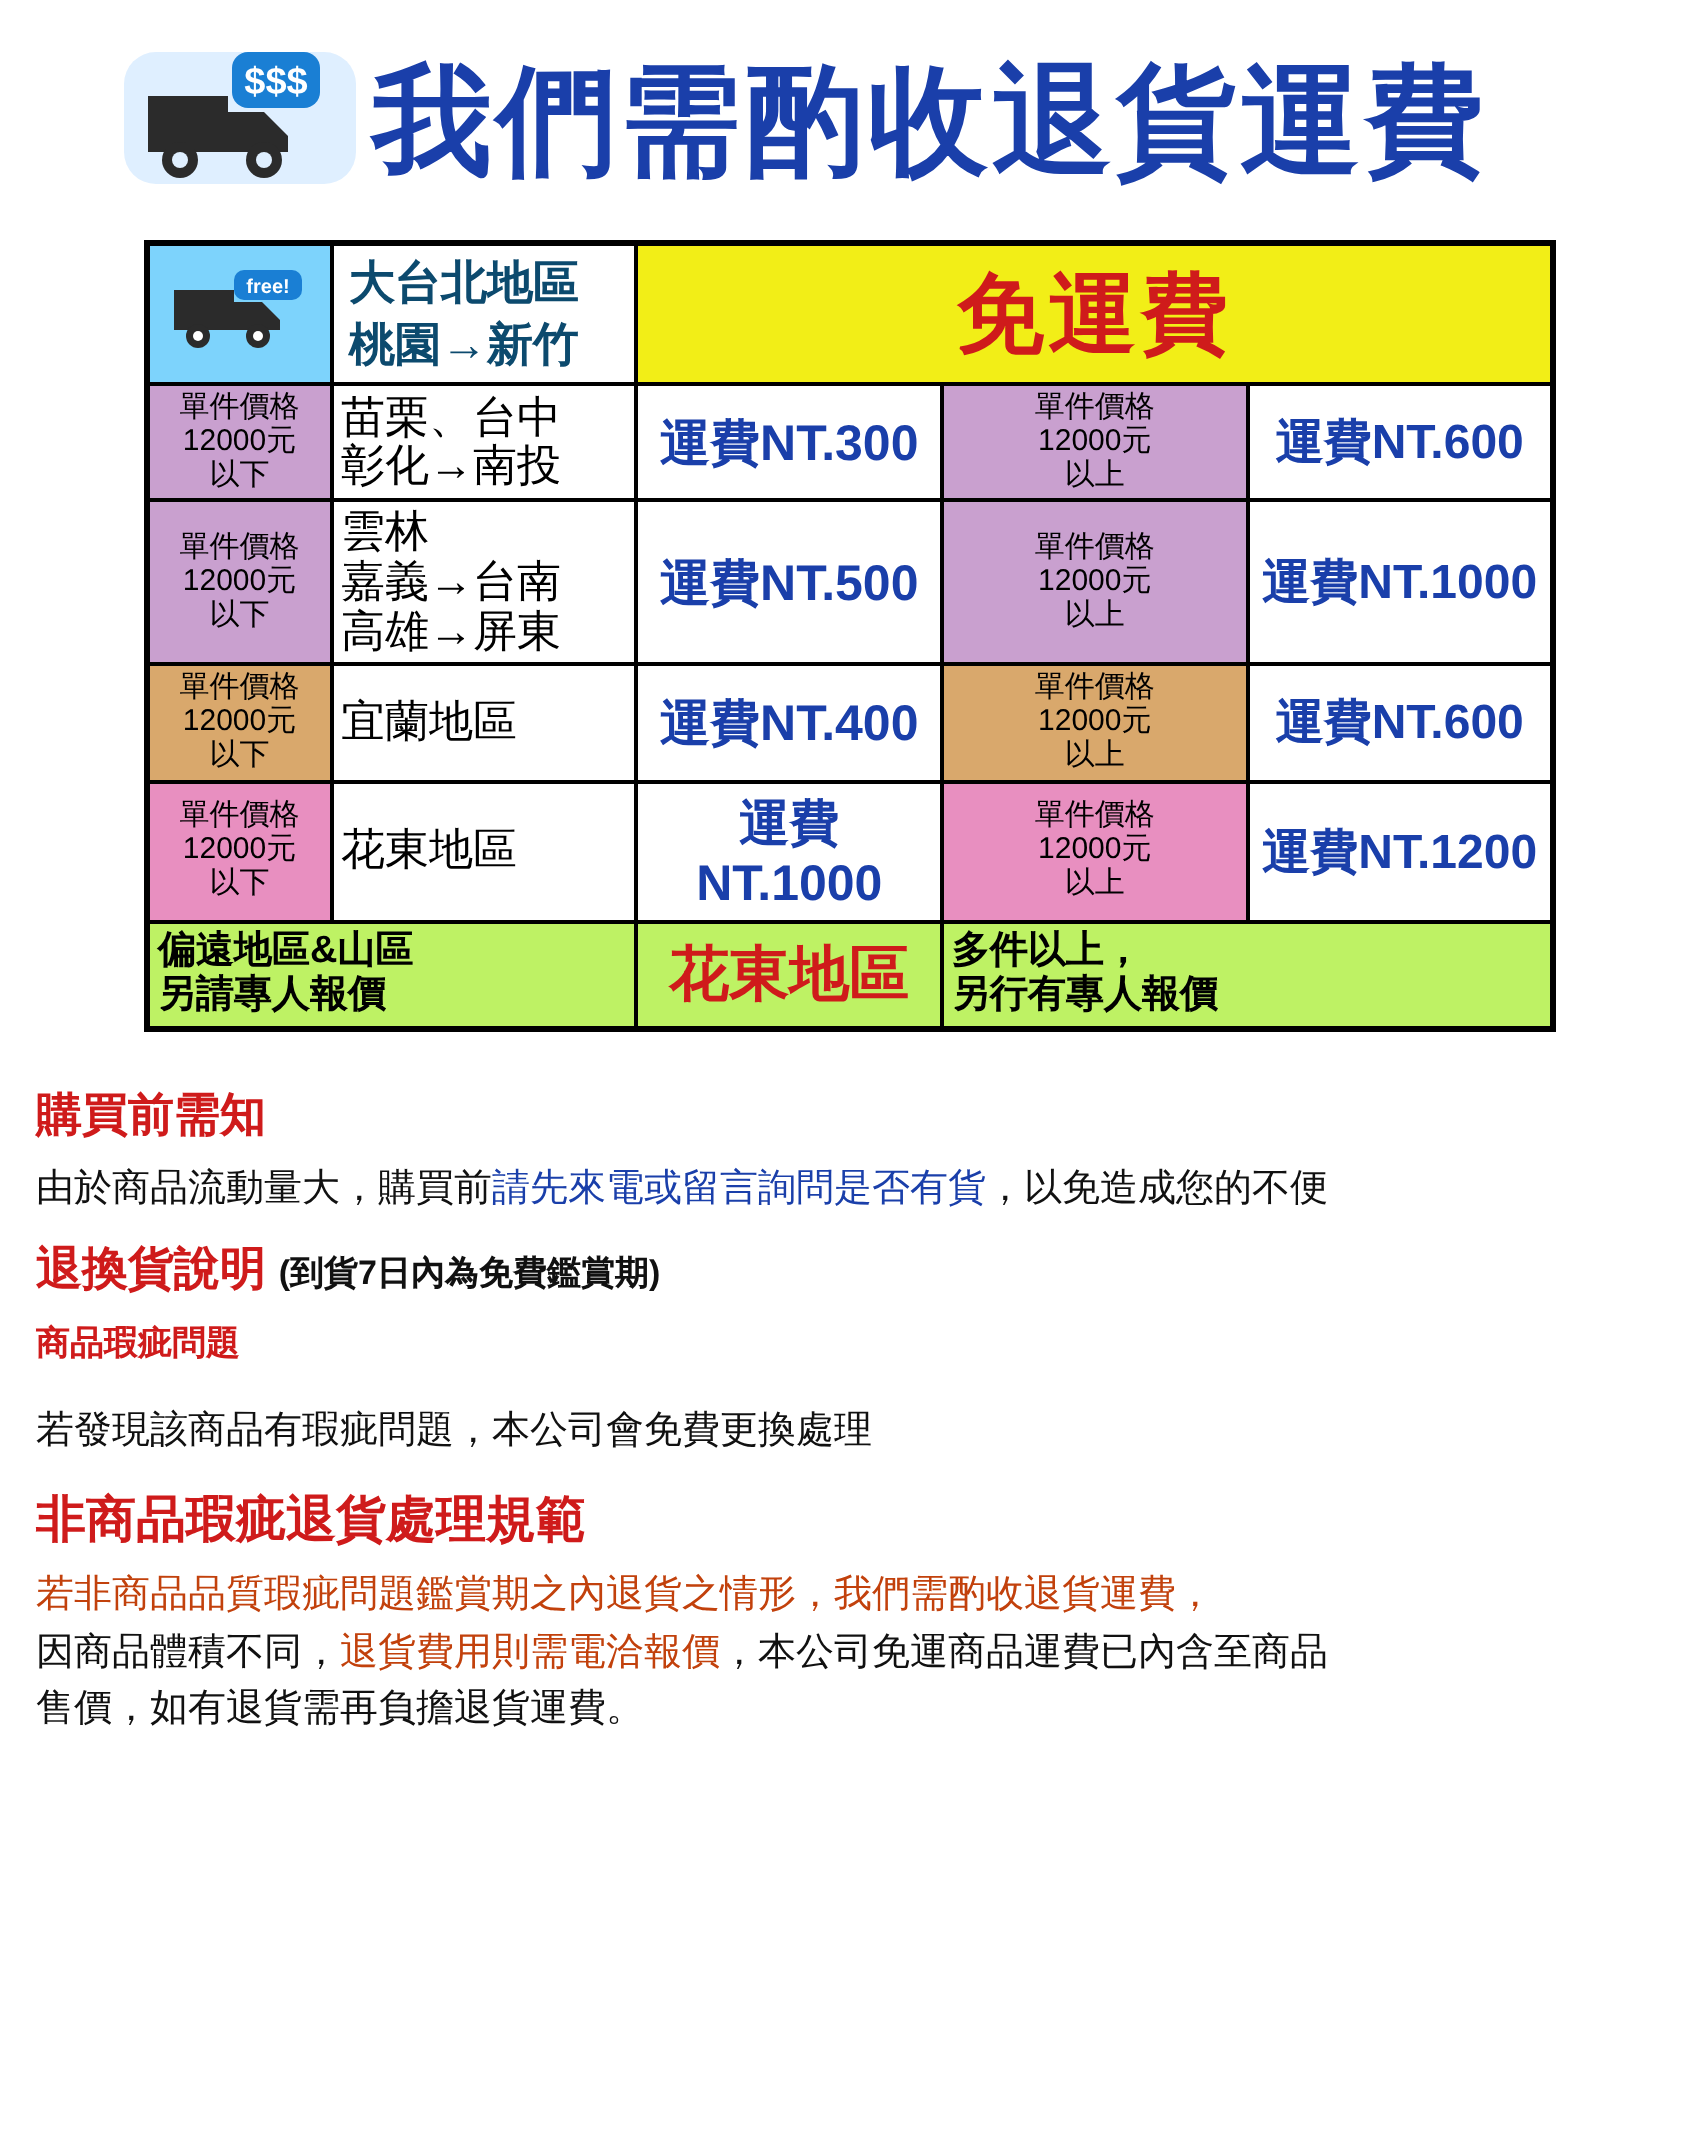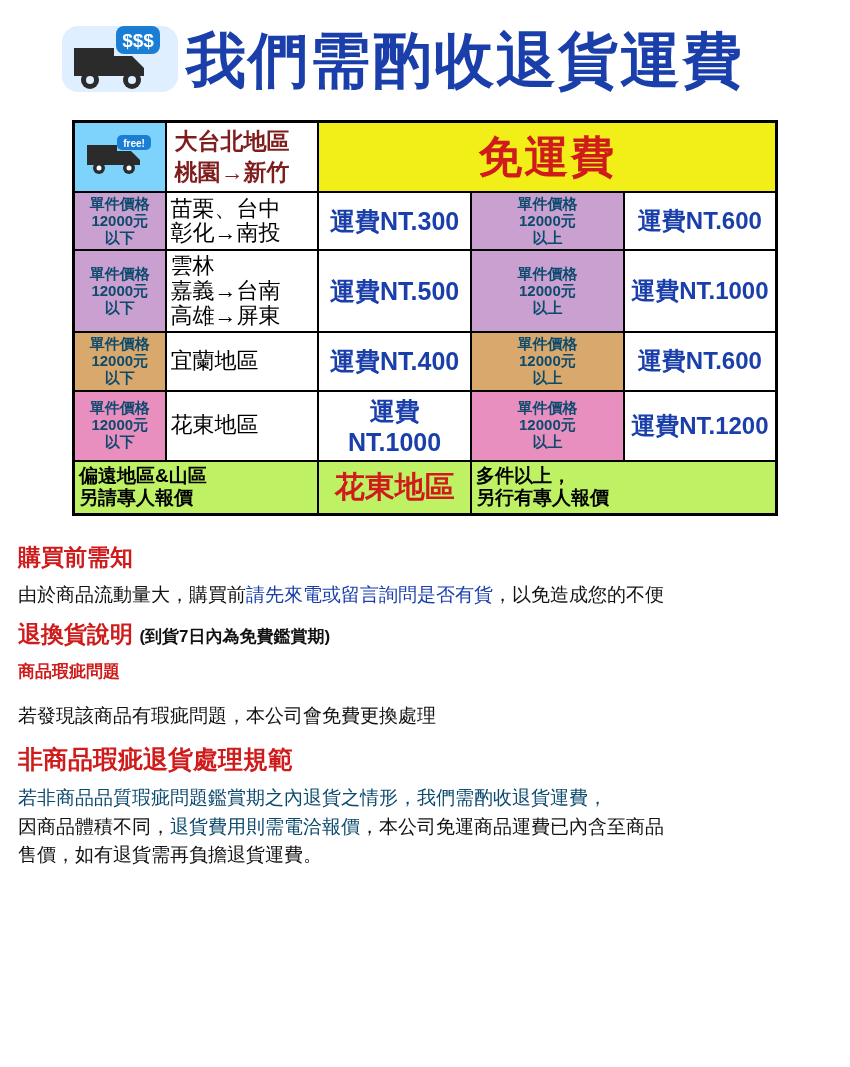--- a/index.html
+++ b/index.html
@@ -51,22 +51,22 @@
     border: 2px solid #000;
     padding: 3px 4px;
     vertical-align: middle;
   }
   .c-price-tag {
     width: 92px;
     background: #c9a0cf;
     text-align: center;
     font-size: 15px;
     line-height: 1.12;
-    font-weight: bold;
-    color: #0c4a6e;
+    font-weight: normal;
+    color: #000000;
     padding: 2px 0;
   }
   .c-price-tag.tan { background: #d9a86c; }
   .c-price-tag.pink { background: #e88fc0; }
   .c-region {
     width: 136px;
     font-size: 22px;
     font-weight: normal;
     line-height: 1.12;
     color: #000;
@@ -90,21 +90,21 @@
   
   .row-free .free-icon-cell {
     width: 92px;
     background: #7dd3fc;
     text-align: center;
     padding: 4px 0;
   }
   .row-free .free-region {
     font-size: 23px;
     font-weight: bold;
-    color: #7f1d1d;
+    color: #0c4a6e;
     text-align: left;
     padding-left: 8px;
     background: #fff;
   }
   .row-free .free-label {
     background: #f2ee17;
     text-align: center;
     font-size: 44px;
     font-weight: bold;
     color: #cf1b1b;
@@ -171,21 +171,21 @@
     font-weight: bold;
     color: #cf1b1b;
     margin: 14px 0 8px 0;
   }
   .note-para {
     font-size: 19px;
     line-height: 1.5;
     color: #111;
     margin: 0;
   }
-  .note-para .red { color: #0c4a6e; }
+  .note-para .red { color: #c2410c; }
 </style>
 </head>
 <body>
 
 <div class="page">
 
   <div class="header">
     <div class="truck-badge">
       <svg class="truck-svg" width="120" height="86" viewBox="0 0 120 86" xmlns="http://www.w3.org/2000/svg">
         <rect x="2" y="8" width="116" height="66" rx="16" fill="#dfefff"></rect>

